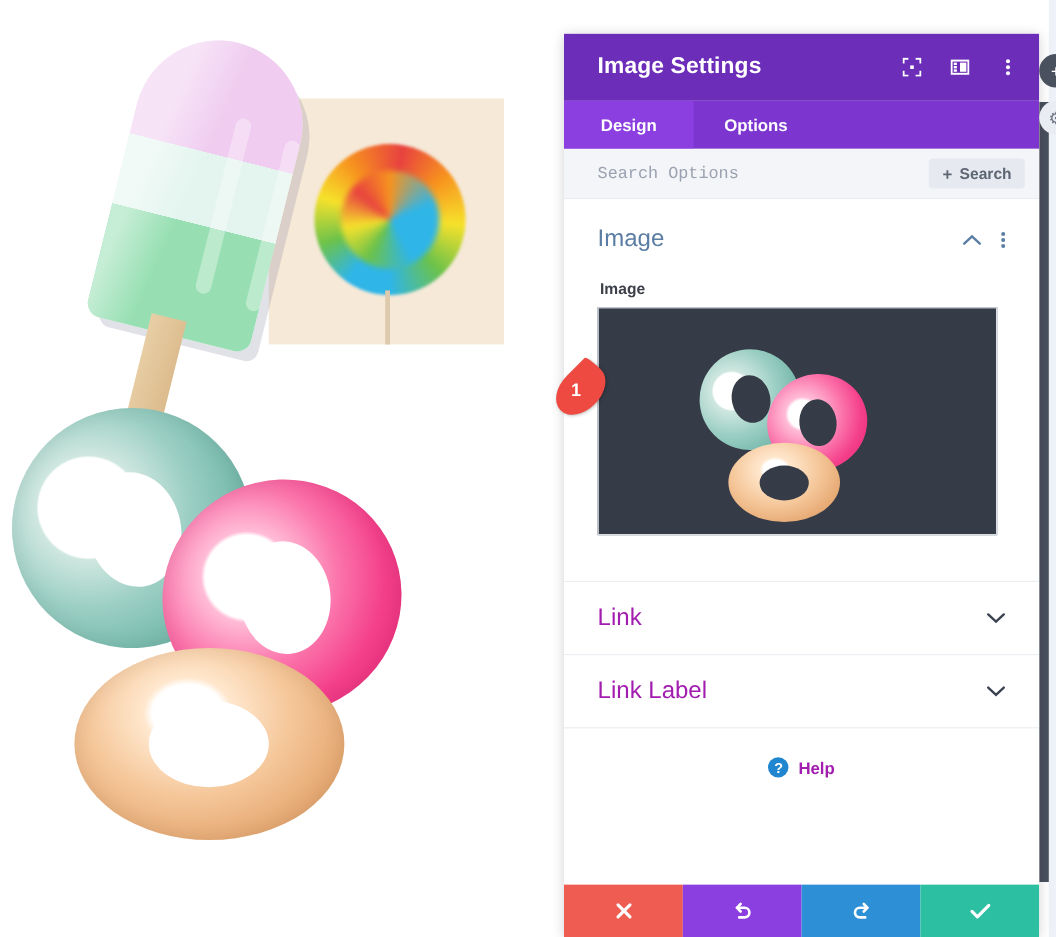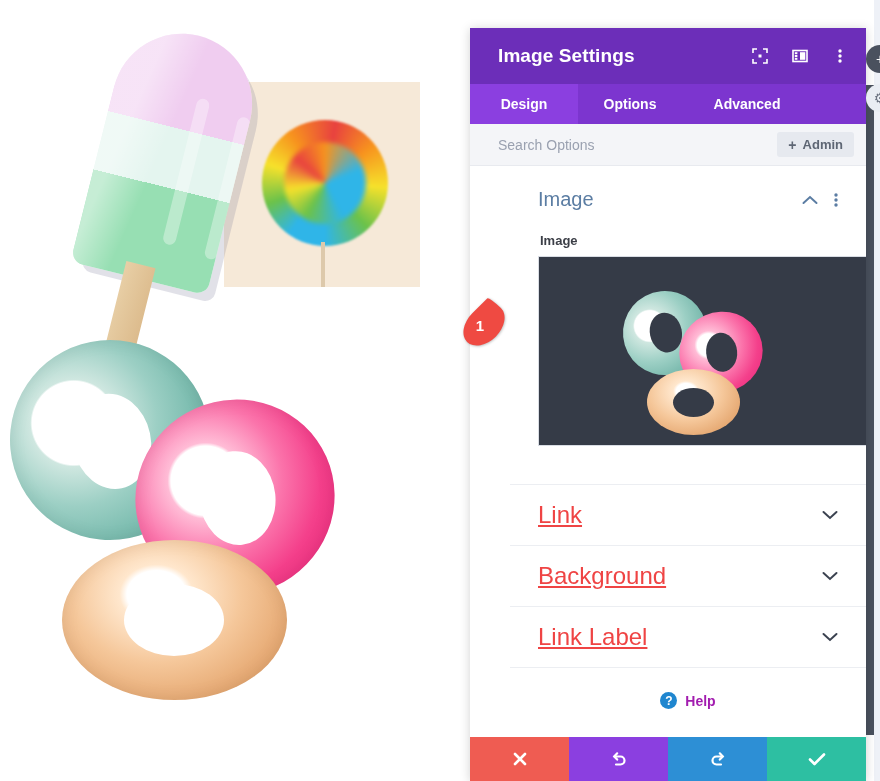--- a/index.html
+++ b/index.html
@@ -239,21 +239,21 @@
     border-bottom: 1px solid #e8eaef;
     display: flex;
     align-items: center;
     padding: 0 12px 0 28px;
     flex: 0 0 auto;
   }
   .search-input {
     flex: 1 1 auto;
     border: 0; outline: 0;
     background: transparent;
-    font-family: Liberation Sans, sans-serif;
+    font-family: Liberation Mono, monospace;
     font-size: 14px;
     color: #701a75;
   }
   .search-input::placeholder { color: #9aa1b0; }
   .filter-btn {
     display: flex; align-items: center; gap: 6px;
     background: #e6e9ef;
     border-radius: 3px;
     padding: 5px 11px;
     font-size: 13px;
@@ -261,21 +261,20 @@
     cursor: pointer;
     font-weight: bold;
   }
   .filter-btn .plus { font-size: 14px; font-weight: bold; line-height: 1; }
 
   .panel-body {
     flex: 1 1 auto;
     overflow: hidden;
     background: #ffffff;
     position: relative;
-    padding-left: 40px;
   }
 
   .section-open { padding: 0 28px; }
   .section-open .sec-head {
     display: flex; align-items: center;
     padding: 22px 0 8px 0;
   }
   .section-open .sec-title {
     flex: 1 1 auto;
     color: #5b7da3;
@@ -320,23 +319,22 @@
 
   .section-row {
     height: 61px;
     padding: 0 28px;
     display: flex; align-items: center;
     border-top: 1px solid #eceef2;
     cursor: pointer;
   }
   .section-row .title {
     flex: 1 1 auto;
-    font-size: 24px;
-    color: #ef4444;
-    text-decoration: underline;
+    font-size: 20px;
+    color: #a21caf;
   }
   .chev { color: #3b4250; display: flex; }
 
   .help-row {
     border-top: 1px solid #eceef2;
     height: 66px;
     display: flex; align-items: center; justify-content: center;
     gap: 8px;
     cursor: pointer;
   }
@@ -457,28 +455,27 @@
             <circle cx="2" cy="8" r="1.7" fill="#fff"></circle>
             <circle cx="2" cy="13" r="1.7" fill="#fff"></circle>
           </svg>
         </span>
       </div>
     </div>
 
     <div class="panel-tabs">
       <div class="tab active tab-content">Design</div>
       <div class="tab tab-design">Options</div>
-      <div class="tab tab-advanced">Advanced</div>
     </div>
 
     <div class="search-row">
       <input class="search-input" type="text" placeholder="Search Options" style="">
       <div class="filter-btn">
         <span class="plus">+</span>
-        <span>Admin</span>
+        <span>Search</span>
       </div>
     </div>
 
     <div class="panel-body">
 
       <div class="section-open">
         <div class="sec-head">
           <div class="sec-title">Image</div>
           <div class="sec-tools">
             <span class="ic">
@@ -509,28 +506,20 @@
 
       <div class="section-row">
         <div class="title">Link</div>
         <span class="chev">
           <svg width="16" height="10" viewBox="0 0 16 10">
               <path d="M1.5 2L8 8l6.5-6" fill="none" stroke="#3b4250" stroke-width="2" stroke-linecap="round"></path>
             </svg>
         </span>
       </div>
 
-      <div class="section-row">
-        <div class="title">Background</div>
-        <span class="chev">
-          <svg width="16" height="10" viewBox="0 0 16 10">
-              <path d="M1.5 2L8 8l6.5-6" fill="none" stroke="#3b4250" stroke-width="2" stroke-linecap="round"></path>
-            </svg>
-        </span>
-      </div>
 
       <div class="section-row">
         <div class="title">Link Label</div>
         <span class="chev">
           <svg width="16" height="10" viewBox="0 0 16 10">
               <path d="M1.5 2L8 8l6.5-6" fill="none" stroke="#3b4250" stroke-width="2" stroke-linecap="round"></path>
             </svg>
         </span>
       </div>
 

